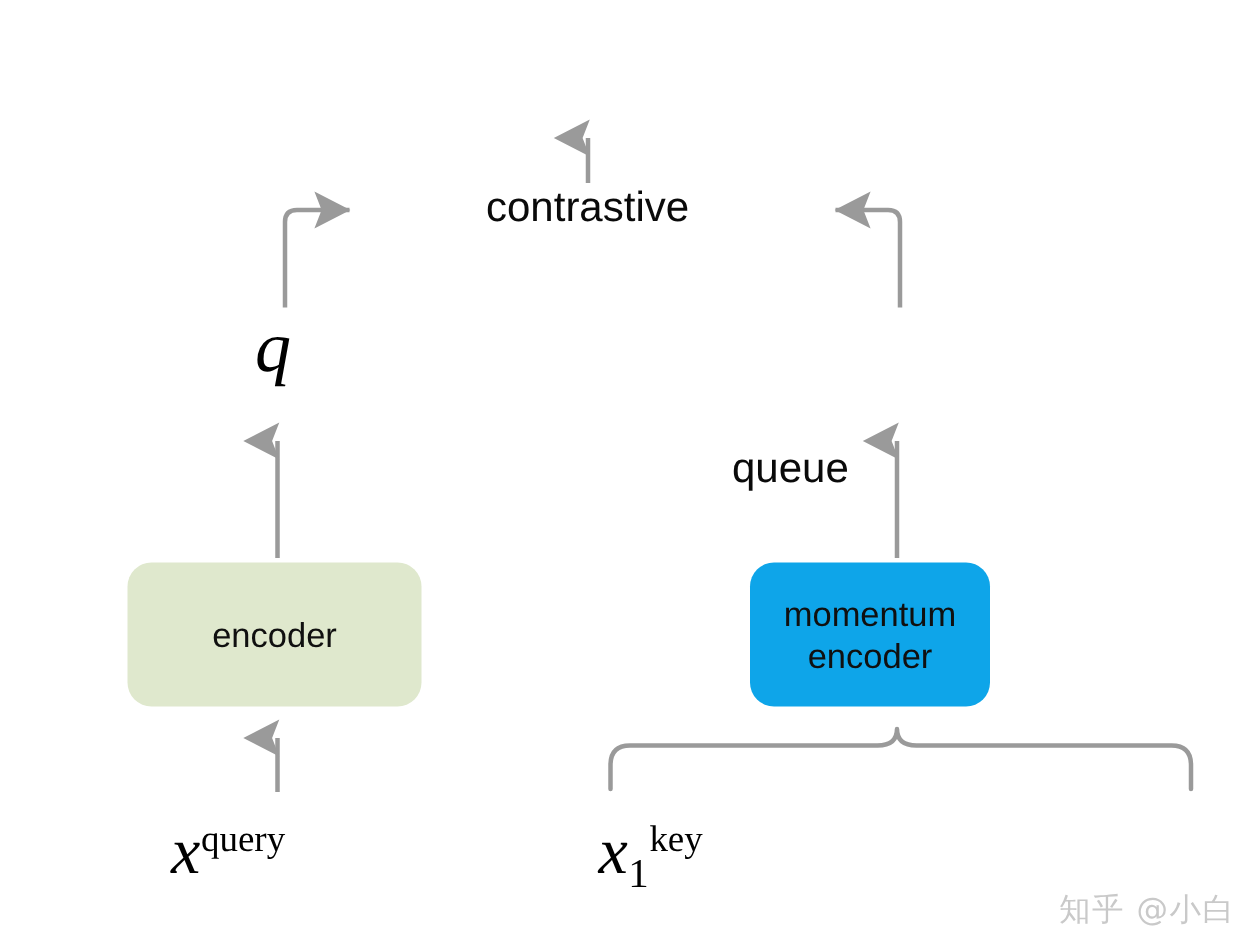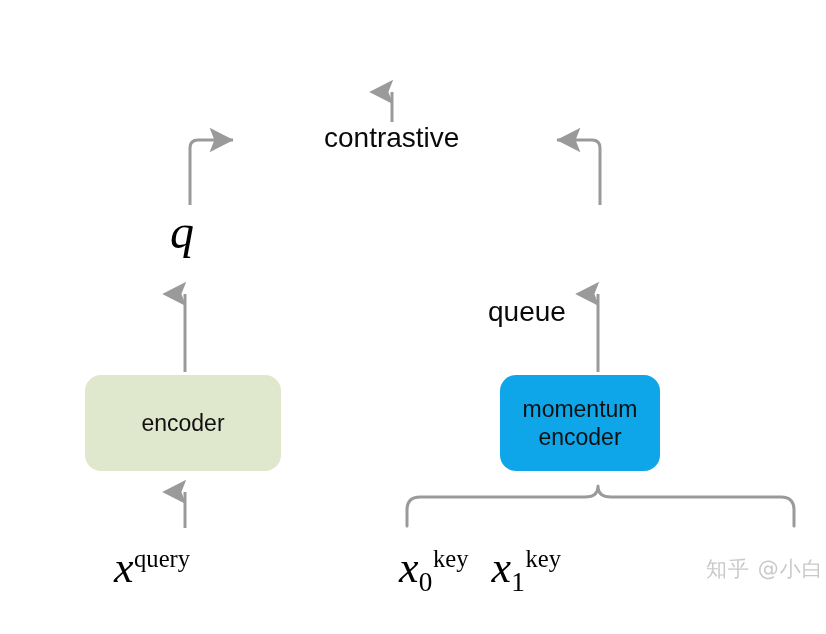--- a/index.html
+++ b/index.html
@@ -156,22 +156,19 @@
       <span>encoder</span>
     </span>
   </div>
 
   <div class="abs math" style="left:114px; top:546px; font-size:44px;">
     <span>x</span><span class="sup">query</span>
   </div>
 
   <div class="abs" style="left:399px; top:546px; display:flex; align-items:baseline; gap:23px;">
     <span class="math" style="font-size:44px;">
-      <span>x</span><span class="sub">0</span><span class="sup">key</span>
-    </span>
-    <span class="math" style="font-size:44px;">
       <span>x</span><span class="sub">1</span><span class="sup">key</span>
     </span>
   </div>
 
-  <div class="watermark" style="left:706px; top:555px;">知乎 @小白</div>
+  <div class="watermark" style="left:706px; top:592px;">知乎 @小白</div>
 
 </div>
 
 </body></html>

